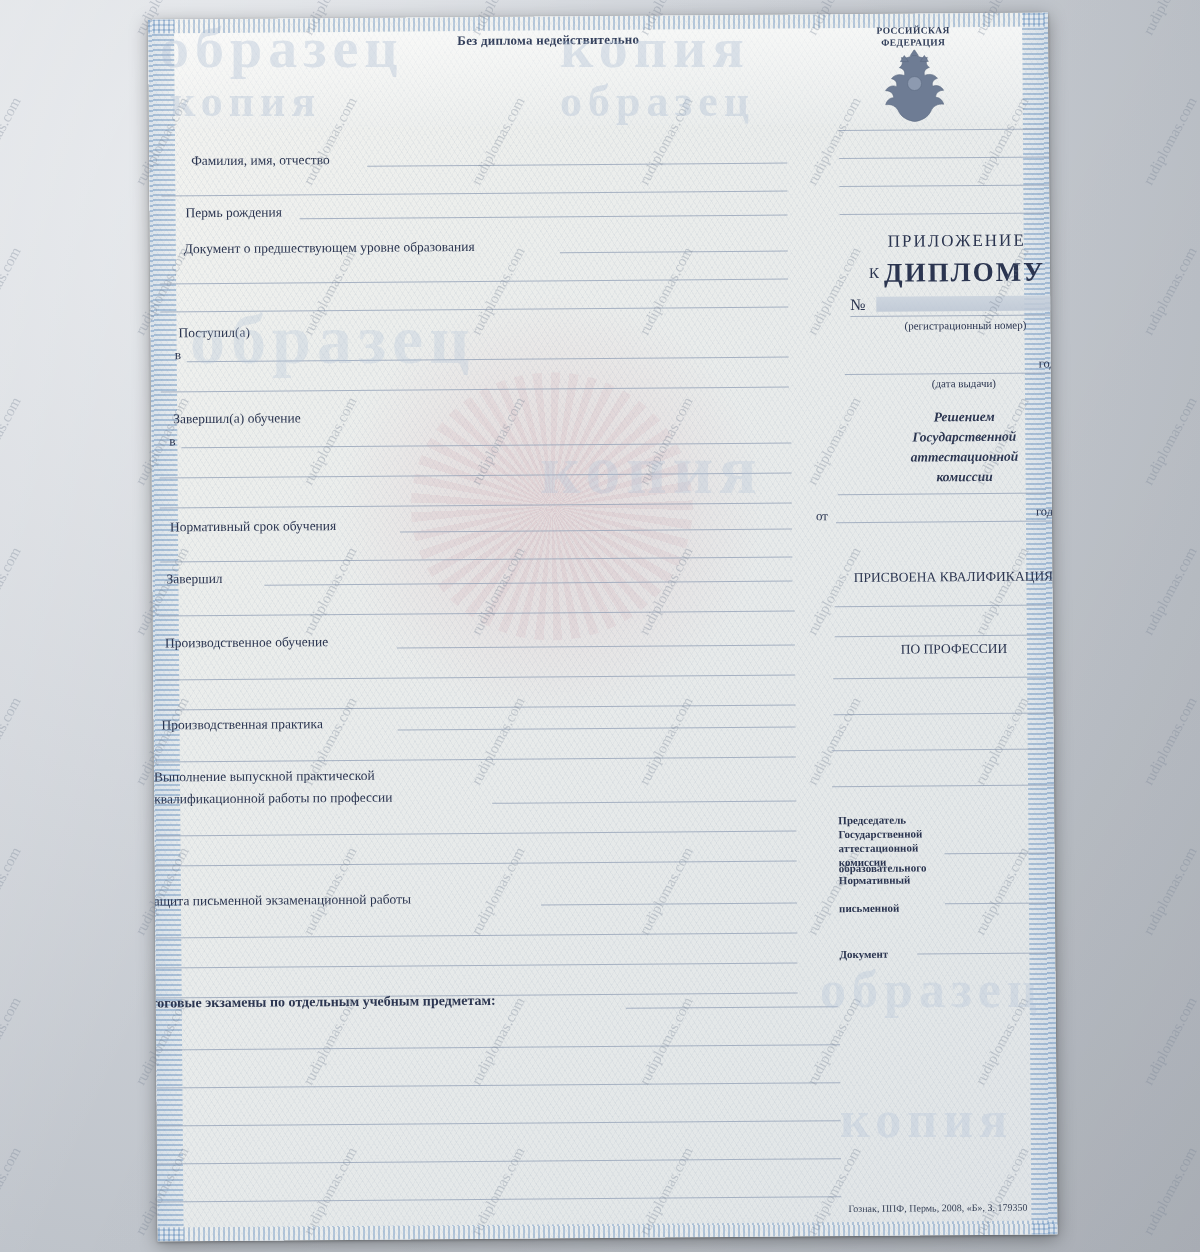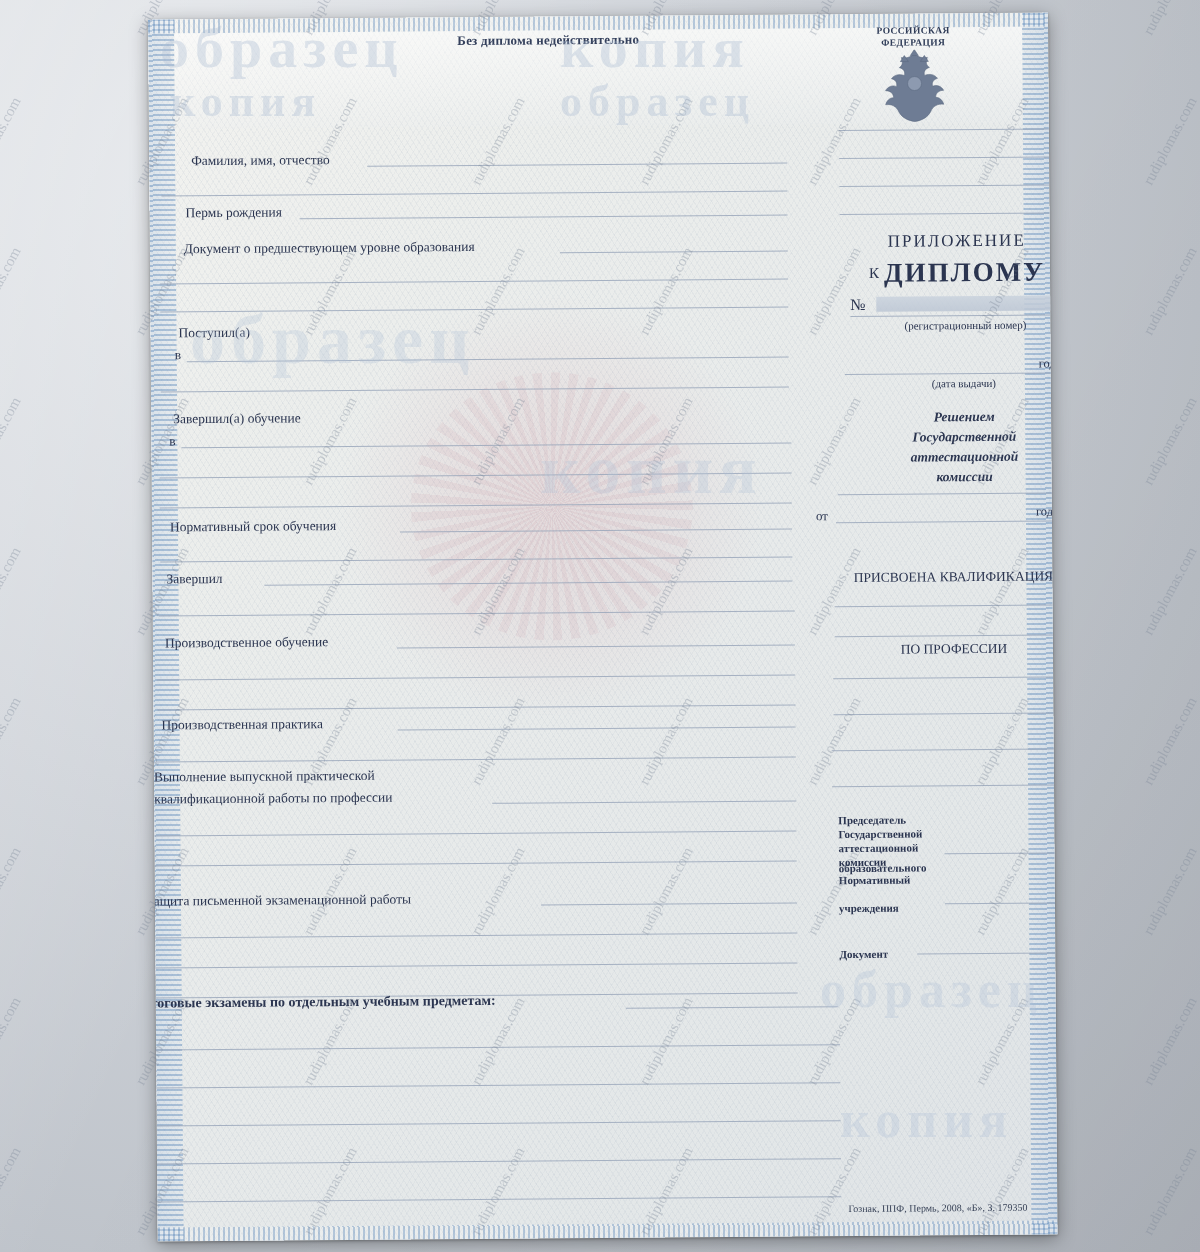--- a/index.html
+++ b/index.html
@@ -287,21 +287,21 @@
   <div class="rule" style="left:678px;top:772px;width:248px;"></div>
 
   <div class="lbl sm b" style="left:684px;top:800px;">Председатель</div>
   <div class="lbl sm b" style="left:684px;top:814px;">Государственной</div>
   <div class="lbl sm b" style="left:684px;top:828px;">аттестационной</div>
   <div class="lbl sm b" style="left:684px;top:842px;">комиссии</div>
   <div class="rule" style="left:790px;top:840px;width:136px;"></div>
 
   <div class="lbl sm b" style="left:684px;top:860px;">Нормативный</div>
   <div class="lbl sm b" style="left:684px;top:840px;margin-top:8px;">образовательного</div>
-  <div class="lbl sm b" style="left:684px;top:888px;">учреждения</div>
+  <div class="lbl sm b" style="left:684px;top:888px;">письменной</div>
   <div class="rule" style="left:790px;top:890px;width:136px;"></div>
 
   <div class="lbl sm b" style="left:684px;top:934px;">Документ</div>
   <div class="rule" style="left:762px;top:940px;width:164px;"></div>
 
   <div class="footer">Гознак, ППФ, Пермь, 2008, «Б», З. 179350</div>
 </div>
 
 <div class="bigwm" style="left:160px;top:14px;">образец</div>
 <div class="bigwm" style="left:560px;top:14px;">копия</div>

